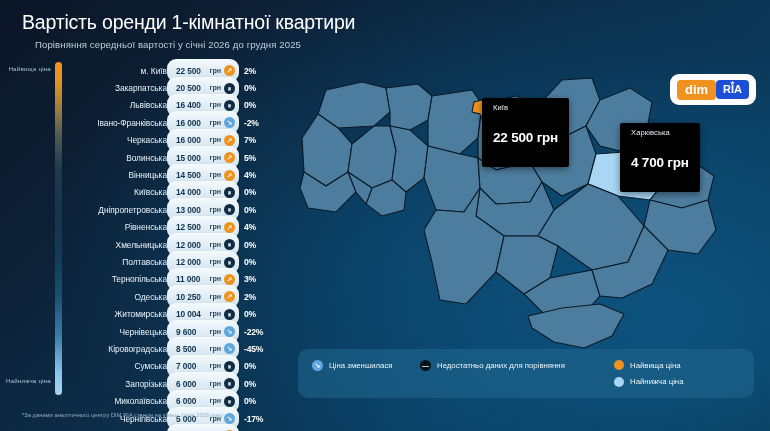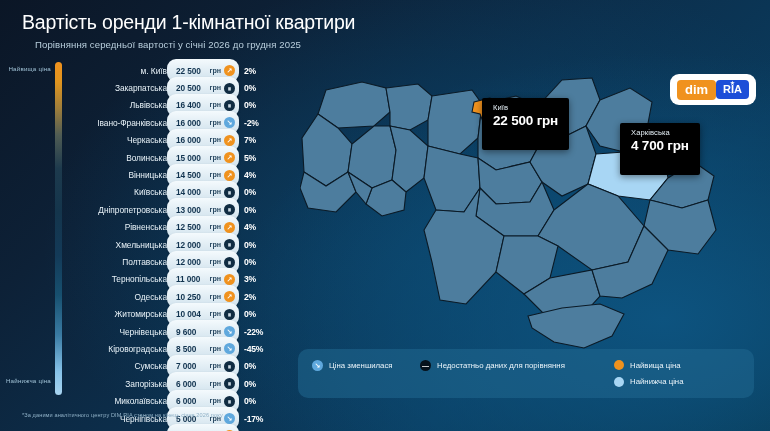--- a/index.html
+++ b/index.html
@@ -106,21 +106,21 @@
   .reg { fill: #4d7d9e; stroke: #0b1a26; stroke-width: 1.1; }
   .reg.hi { fill: #f0921e; }
   .reg.lo { fill: #a8d6f4; }
 
   
   .callout {
     position: absolute; background: #000000; border-radius: 2px;
     padding: 5px 11px 22px 11px; box-shadow: 0 2px 7px rgba(0,0,0,0.45);
   }
   .callout-name { font-size: 7.6px; color: #e4eef5; letter-spacing: 0.1px; }
-  .callout-val { font-size: 13.5px; font-weight: bold; color: #ffffff; margin-top: 1px; letter-spacing: -0.2px; }
+  .callout-val { font-size: 13.5px; font-weight: bold; color: #ffffff; margin-top: 18px; letter-spacing: -0.2px; }
   #callout-kyiv { left: 482px; top: 98px; }
   #callout-kharkiv { left: 620px; top: 123px; }
 
   
   #legend {
     position: absolute; left: 298px; top: 349px; width: 456px; height: 49px;
     background: rgba(32,104,143,0.55); border-radius: 10px;
     padding: 8px 14px 0 14px;
   }
   .legend-col { position: absolute; }

